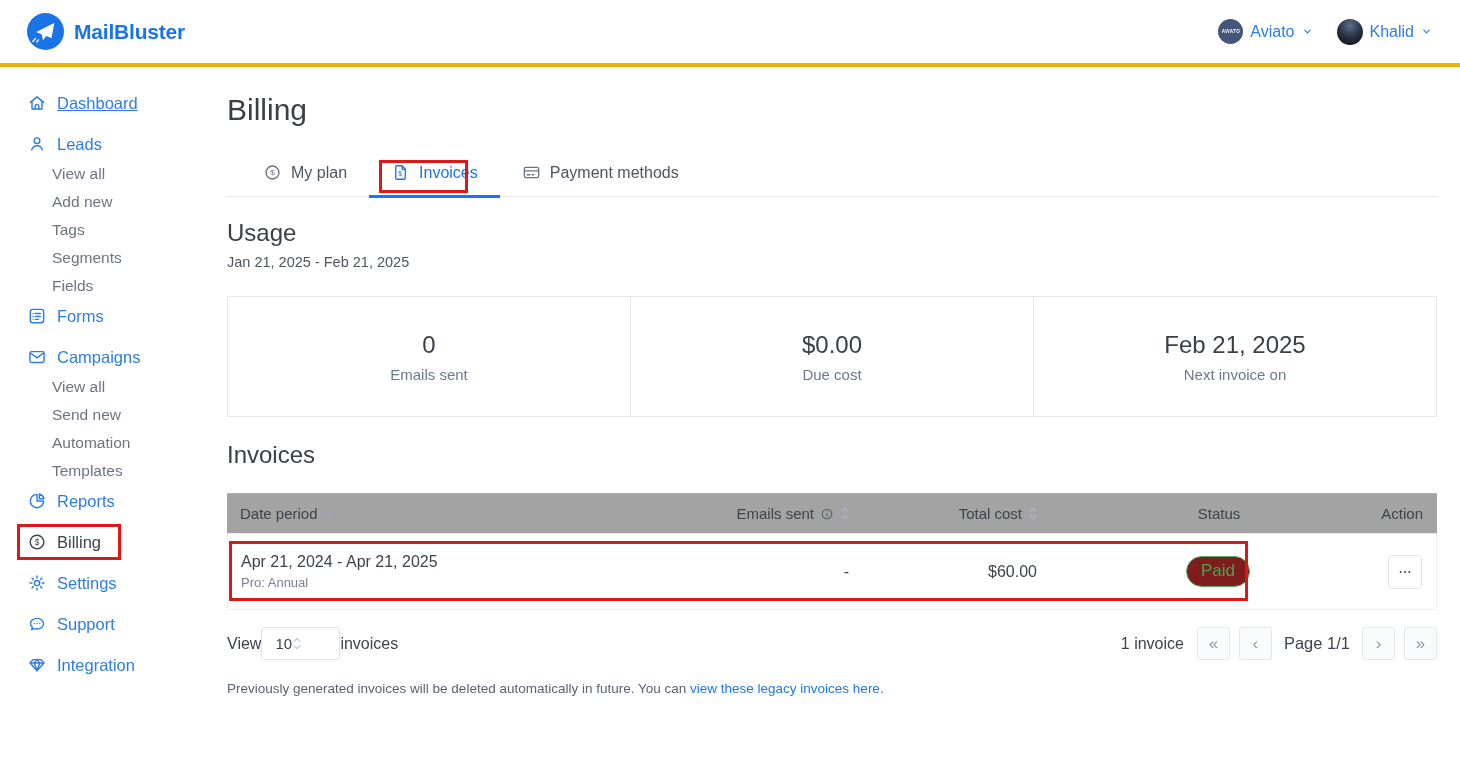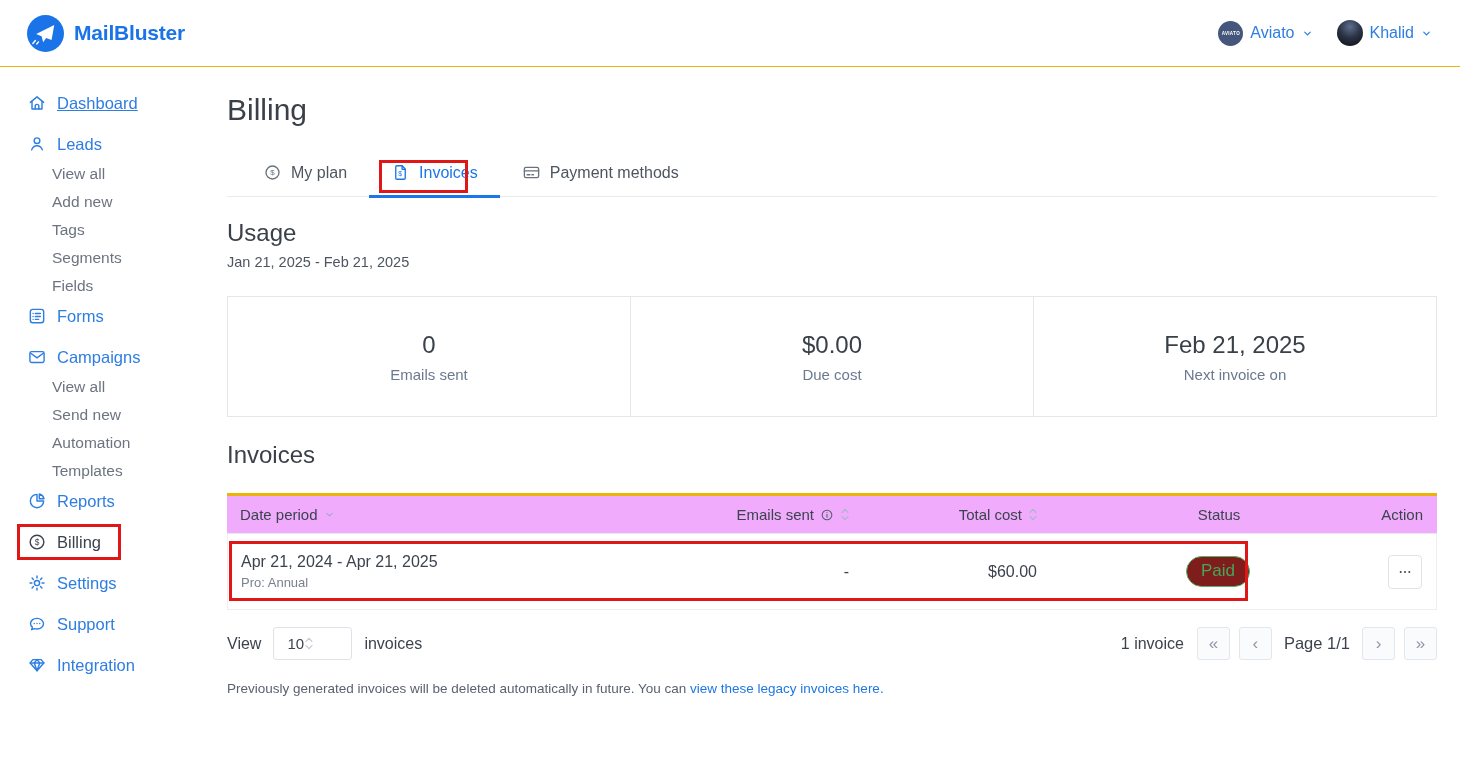--- a/index.html
+++ b/index.html
@@ -3,21 +3,21 @@
 <meta charset="utf-8">
 <style>
   * { box-sizing: border-box; margin: 0; padding: 0; }
   html,body { width:1460px; height:769px; background:#fff; overflow:hidden;
     font-family:"Liberation Sans", sans-serif; color:#3c434e; }
   a { text-decoration:none; color:inherit; }
   svg { display:block; }
 
   
   .topbar { height:67px; display:flex; align-items:center; justify-content:space-between;
-    padding:0 28px 0 27px; border-bottom:1px solid #eab308; }
+    padding:0 28px 0 27px; border-bottom:4px solid #eab308; }
   .brand { display:flex; align-items:center; gap:10px; cursor:pointer; }
   .brand-name { font-size:21px; font-weight:700; color:#1a74e8; letter-spacing:-.2px; }
   .top-right { display:flex; align-items:center; gap:24px;text-align:right; }
   .menu-chip { display:flex; align-items:center; gap:7px; color:#2e7de2; font-size:16px; cursor:pointer; }
   .avatar-aviato { width:25px; height:25px; border-radius:50%; background:#44567c; color:#fff;
     font-size:4.6px; font-weight:700; letter-spacing:.3px; display:flex; align-items:center; justify-content:center; }
   .avatar-khalid { width:26px; height:26px; border-radius:50%;
     background:radial-gradient(circle at 50% 26%, #5d6f8e 0%, #2a3142 48%, #0c0e14 100%); }
   .chev svg { stroke:#2e7de2; }
 
@@ -58,22 +58,22 @@
 
   .stat-cards { display:flex; border:1px solid #e3e6ea; margin-bottom:24px; }
   .stat-card { flex:1; height:119px; display:flex; flex-direction:column; align-items:center;
     justify-content:center; gap:7px; border-right:1px solid #e3e6ea; }
   .stat-card:last-child { border-right:none; }
   .stat-value { font-size:24px; font-weight:500; color:#3a4049; }
   .stat-label { font-size:15px; color:#6b7990; }
 
   .invoices-title { margin:14px 0 24px; }
 
-  .thead { display:flex; align-items:center; height:41px; background:#f0abfc;
-    border-top:3px solid #eab308; border-bottom:1px solid #e7eaee; font-size:15px; color:#3c434e; }
+  .thead { display:flex; align-items:center; height:41px; background:#a3a3a3;
+    border-top:1px solid #eab308; border-bottom:1px solid #e7eaee; font-size:15px; color:#3c434e; }
   .tbody { border:1px solid #eceff2; border-top:none; }
   .trow { display:flex; align-items:center; height:75px; position:relative; }
   .c-date   { flex:1; padding-left:13px; }
   .c-emails { width:150px; text-align:right; padding-right:6px; }
   .c-cost   { width:266px; text-align:right; padding-right:84px; }
   .c-status { width:194px; text-align:center; }
   .c-action { width:121px; padding-right:14px; display:flex; justify-content:flex-end; }
   .hcell-inline { display:inline-flex; align-items:center; gap:6px; }
   .sort-icon svg { stroke:#a9b6cc; }
   .hchev svg { stroke:#9aa9c7; }
@@ -82,21 +82,21 @@
   .row-period { font-size:16px; color:#3c434e; }
   .row-plan { font-size:13px; color:#7a8290; margin-top:4px; }
   .row-cost, .row-dash { font-size:16px; color:#3c434e; }
   .paid-badge { display:inline-block; padding:4px 14px 5px; border:1px solid #58b368; color:#47a558;
     font-size:17px; border-radius:999px; background:#7f1d1d; }
   .action-btn { width:34px; height:34px; border:1px solid #e0e3e8; border-radius:4px; background:#fff;
     display:flex; align-items:center; justify-content:center; cursor:pointer; color:#3c434e; }
 
   .pagination-bar { display:flex; align-items:center; justify-content:space-between; margin-top:17px;
     font-size:16px; color:#3c434e; }
-  .pag-left { display:flex; align-items:center; gap:12px; }
+  .pag-left { display:flex; align-items:center; }
   .stepper { width:79px; height:33px; border:1px solid #dfe3e8; border-radius:3px; display:flex;
     align-items:center; justify-content:flex-start; padding:0 10px 0 13px; font-size:15px; cursor:pointer; }
   .stepper-chev svg { stroke:#c6ccd4; }
   .pag-right { display:flex; align-items:center; gap:9px; }
   .pag-count { margin-right:4px; }
   .page-btn { width:33px; height:33px; border:1px solid #e3e6ea; border-radius:3px; background:#fafbfc;
     color:#8c96a3; font-size:17px; display:flex; align-items:center; justify-content:center; cursor:pointer; }
   .page-label { margin:0 3px; font-size:16.5px; }
 
   .footer-note { margin-top:21px; font-size:13.5px; color:#5a6270; }

